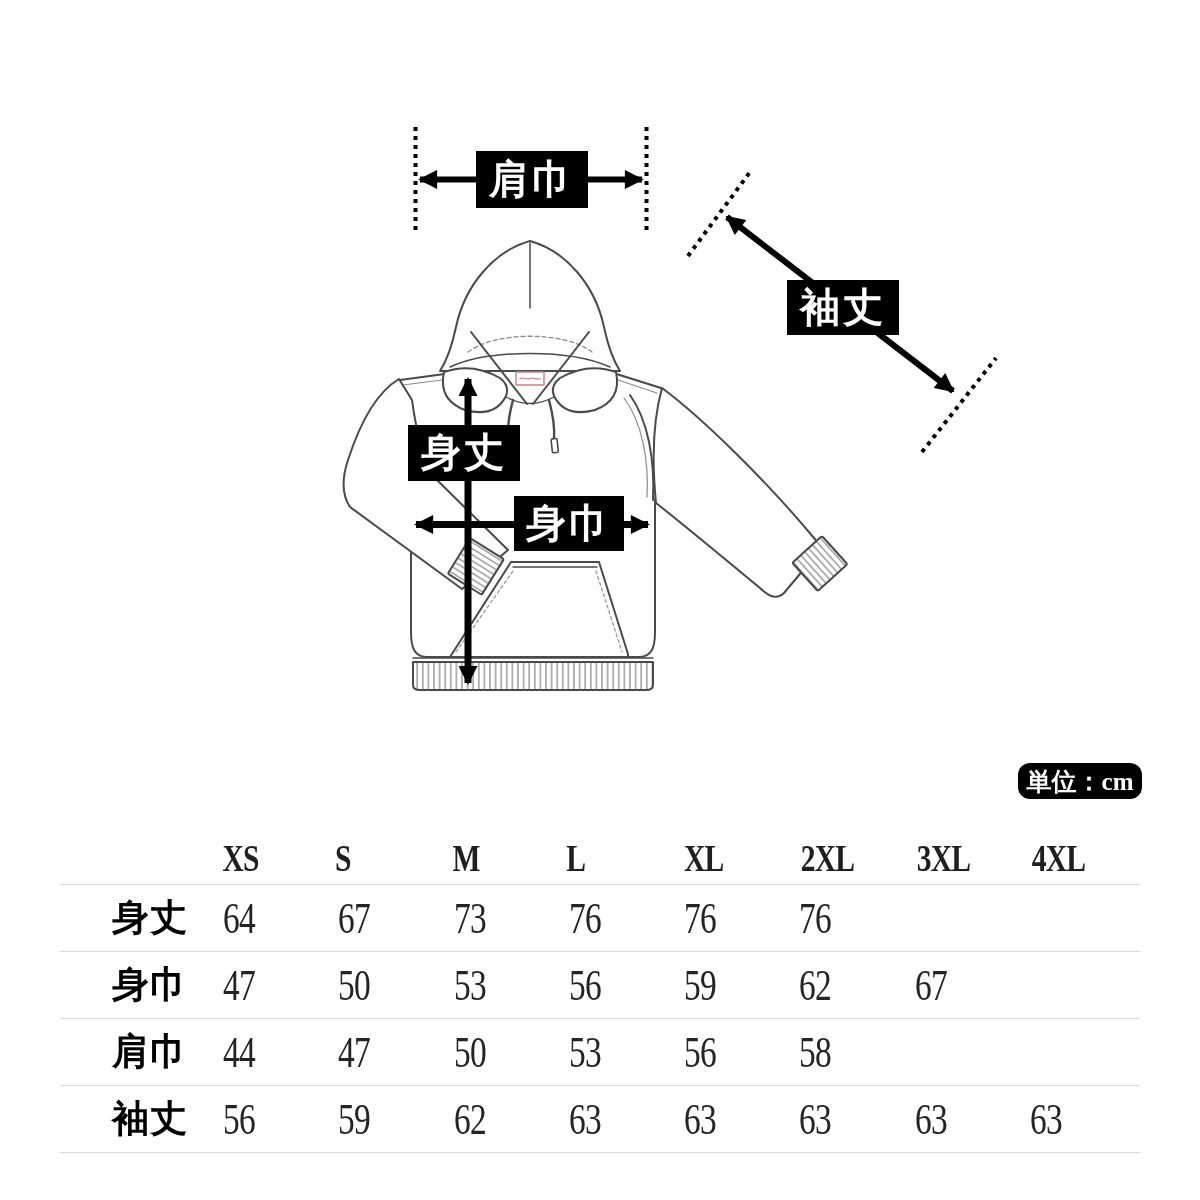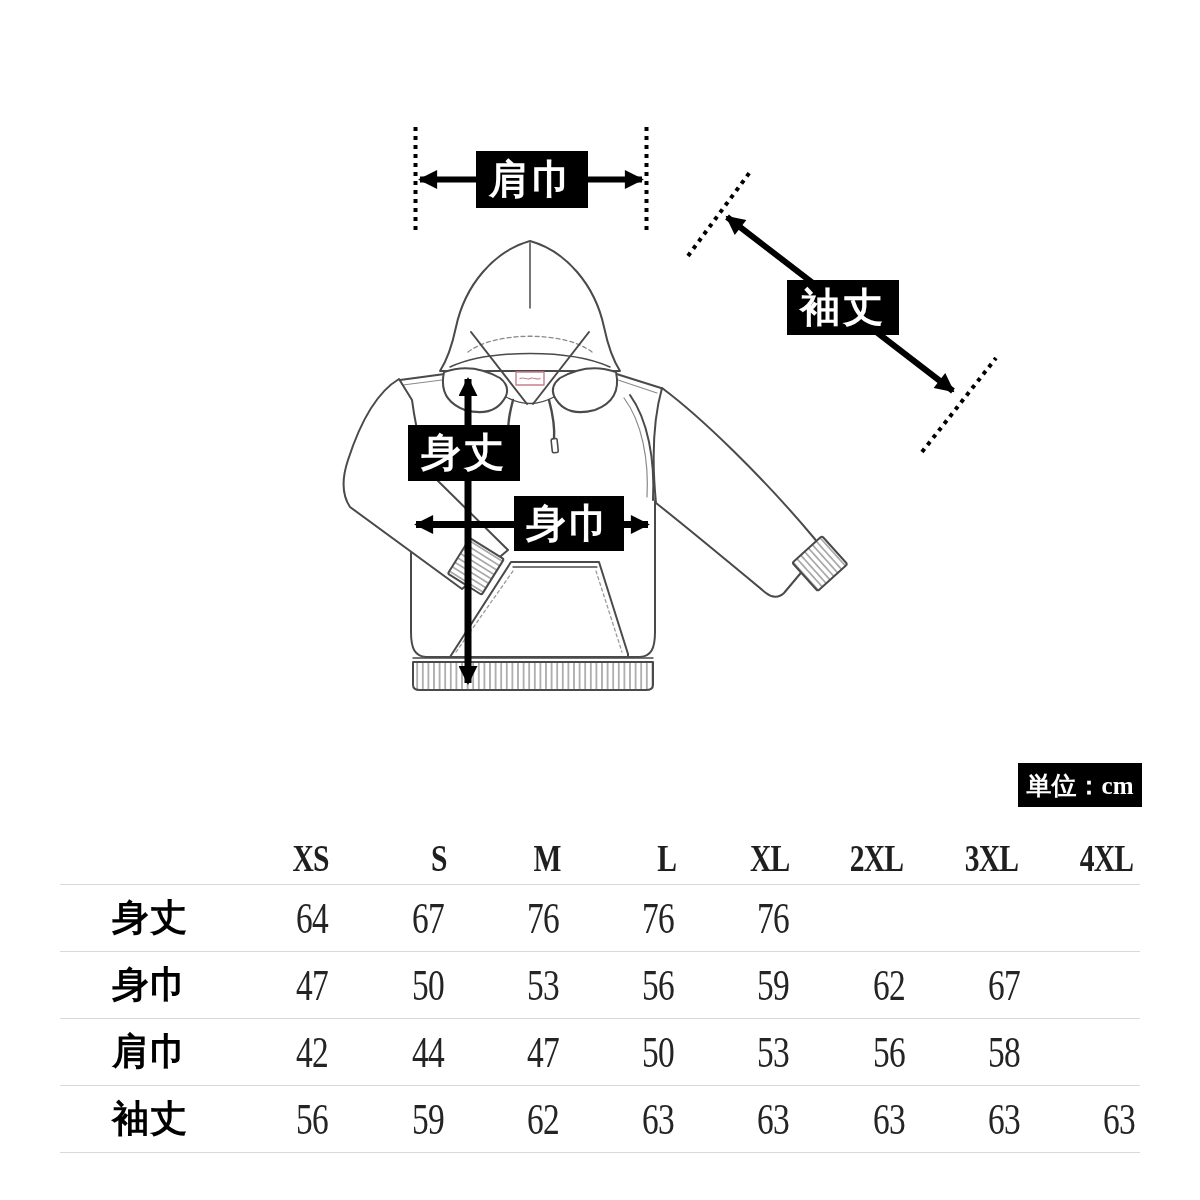--- a/index.html
+++ b/index.html
@@ -8,33 +8,33 @@
     font-family:Liberation Serif, serif;
   }
   svg{position:absolute;left:0;top:0;}
   
   .meas-label{
     position:absolute;background:#000;color:#fff;display:flex;
     align-items:center;justify-content:center;font-size:40px;font-weight:700;
     letter-spacing:3px;line-height:1;
   }
   .unit-badge{
-    position:absolute;left:1018px;top:763px;width:124px;height:44px;
+    position:absolute;left:1018px;top:763px;width:124px;height:36px;
     background:#000;color:#fff;display:flex;align-items:center;justify-content:center;
-    font-size:25px;font-weight:700;letter-spacing:0px;line-height:1;
+    font-size:25px;font-weight:700;letter-spacing:0px;line-height:1;border-radius:12px;
   }
   
   .size-table{position:absolute;left:60px;top:832px;width:1080px;color:#1f1f1f;}
   .tr{
     display:grid;grid-template-columns:158px repeat(8,1fr);
     align-items:center;border-bottom:1px solid #d9d9d9;
   }
   .tr.head{height:52px;}
   .tr.data{height:66px;}
-  .th,.td{text-align:right;white-space:nowrap;}
+  .th,.td{text-align:left;white-space:nowrap;}
   .th .cond{
     display:inline-block;font-size:37px;font-weight:700;
     transform:scaleX(0.80);transform-origin:center;letter-spacing:-1px;
   }
   .td .num{
     display:inline-block;font-size:44px;font-weight:400;
     transform:scaleX(0.76);transform-origin:center;letter-spacing:-1px;color:#242424;
   }
   .td.rlabel{
     text-align:left;padding-left:52px;font-size:37px;font-weight:700;color:#000;
@@ -172,39 +172,39 @@
       <div class="th"><span class="cond">XL</span></div>
       <div class="th"><span class="cond">2XL</span></div>
       <div class="th"><span class="cond">3XL</span></div>
       <div class="th"><span class="cond">4XL</span></div>
     </div>
 
     <div class="tr data">
       <div class="td rlabel">身丈</div>
       <div class="td"><span class="num">64</span></div>
       <div class="td"><span class="num">67</span></div>
+      <div class="td"><span class="num">73</span></div>
       <div class="td"><span class="num">76</span></div>
       <div class="td"><span class="num">76</span></div>
       <div class="td"><span class="num">76</span></div>
     </div>
 
     <div class="tr data">
       <div class="td rlabel">身巾</div>
       <div class="td"><span class="num">47</span></div>
       <div class="td"><span class="num">50</span></div>
       <div class="td"><span class="num">53</span></div>
       <div class="td"><span class="num">56</span></div>
       <div class="td"><span class="num">59</span></div>
       <div class="td"><span class="num">62</span></div>
       <div class="td"><span class="num">67</span></div>
     </div>
 
     <div class="tr data">
       <div class="td rlabel">肩巾</div>
-      <div class="td"><span class="num">42</span></div>
       <div class="td"><span class="num">44</span></div>
       <div class="td"><span class="num">47</span></div>
       <div class="td"><span class="num">50</span></div>
       <div class="td"><span class="num">53</span></div>
       <div class="td"><span class="num">56</span></div>
       <div class="td"><span class="num">58</span></div>
     </div>
 
     <div class="tr data">
       <div class="td rlabel">袖丈</div>

